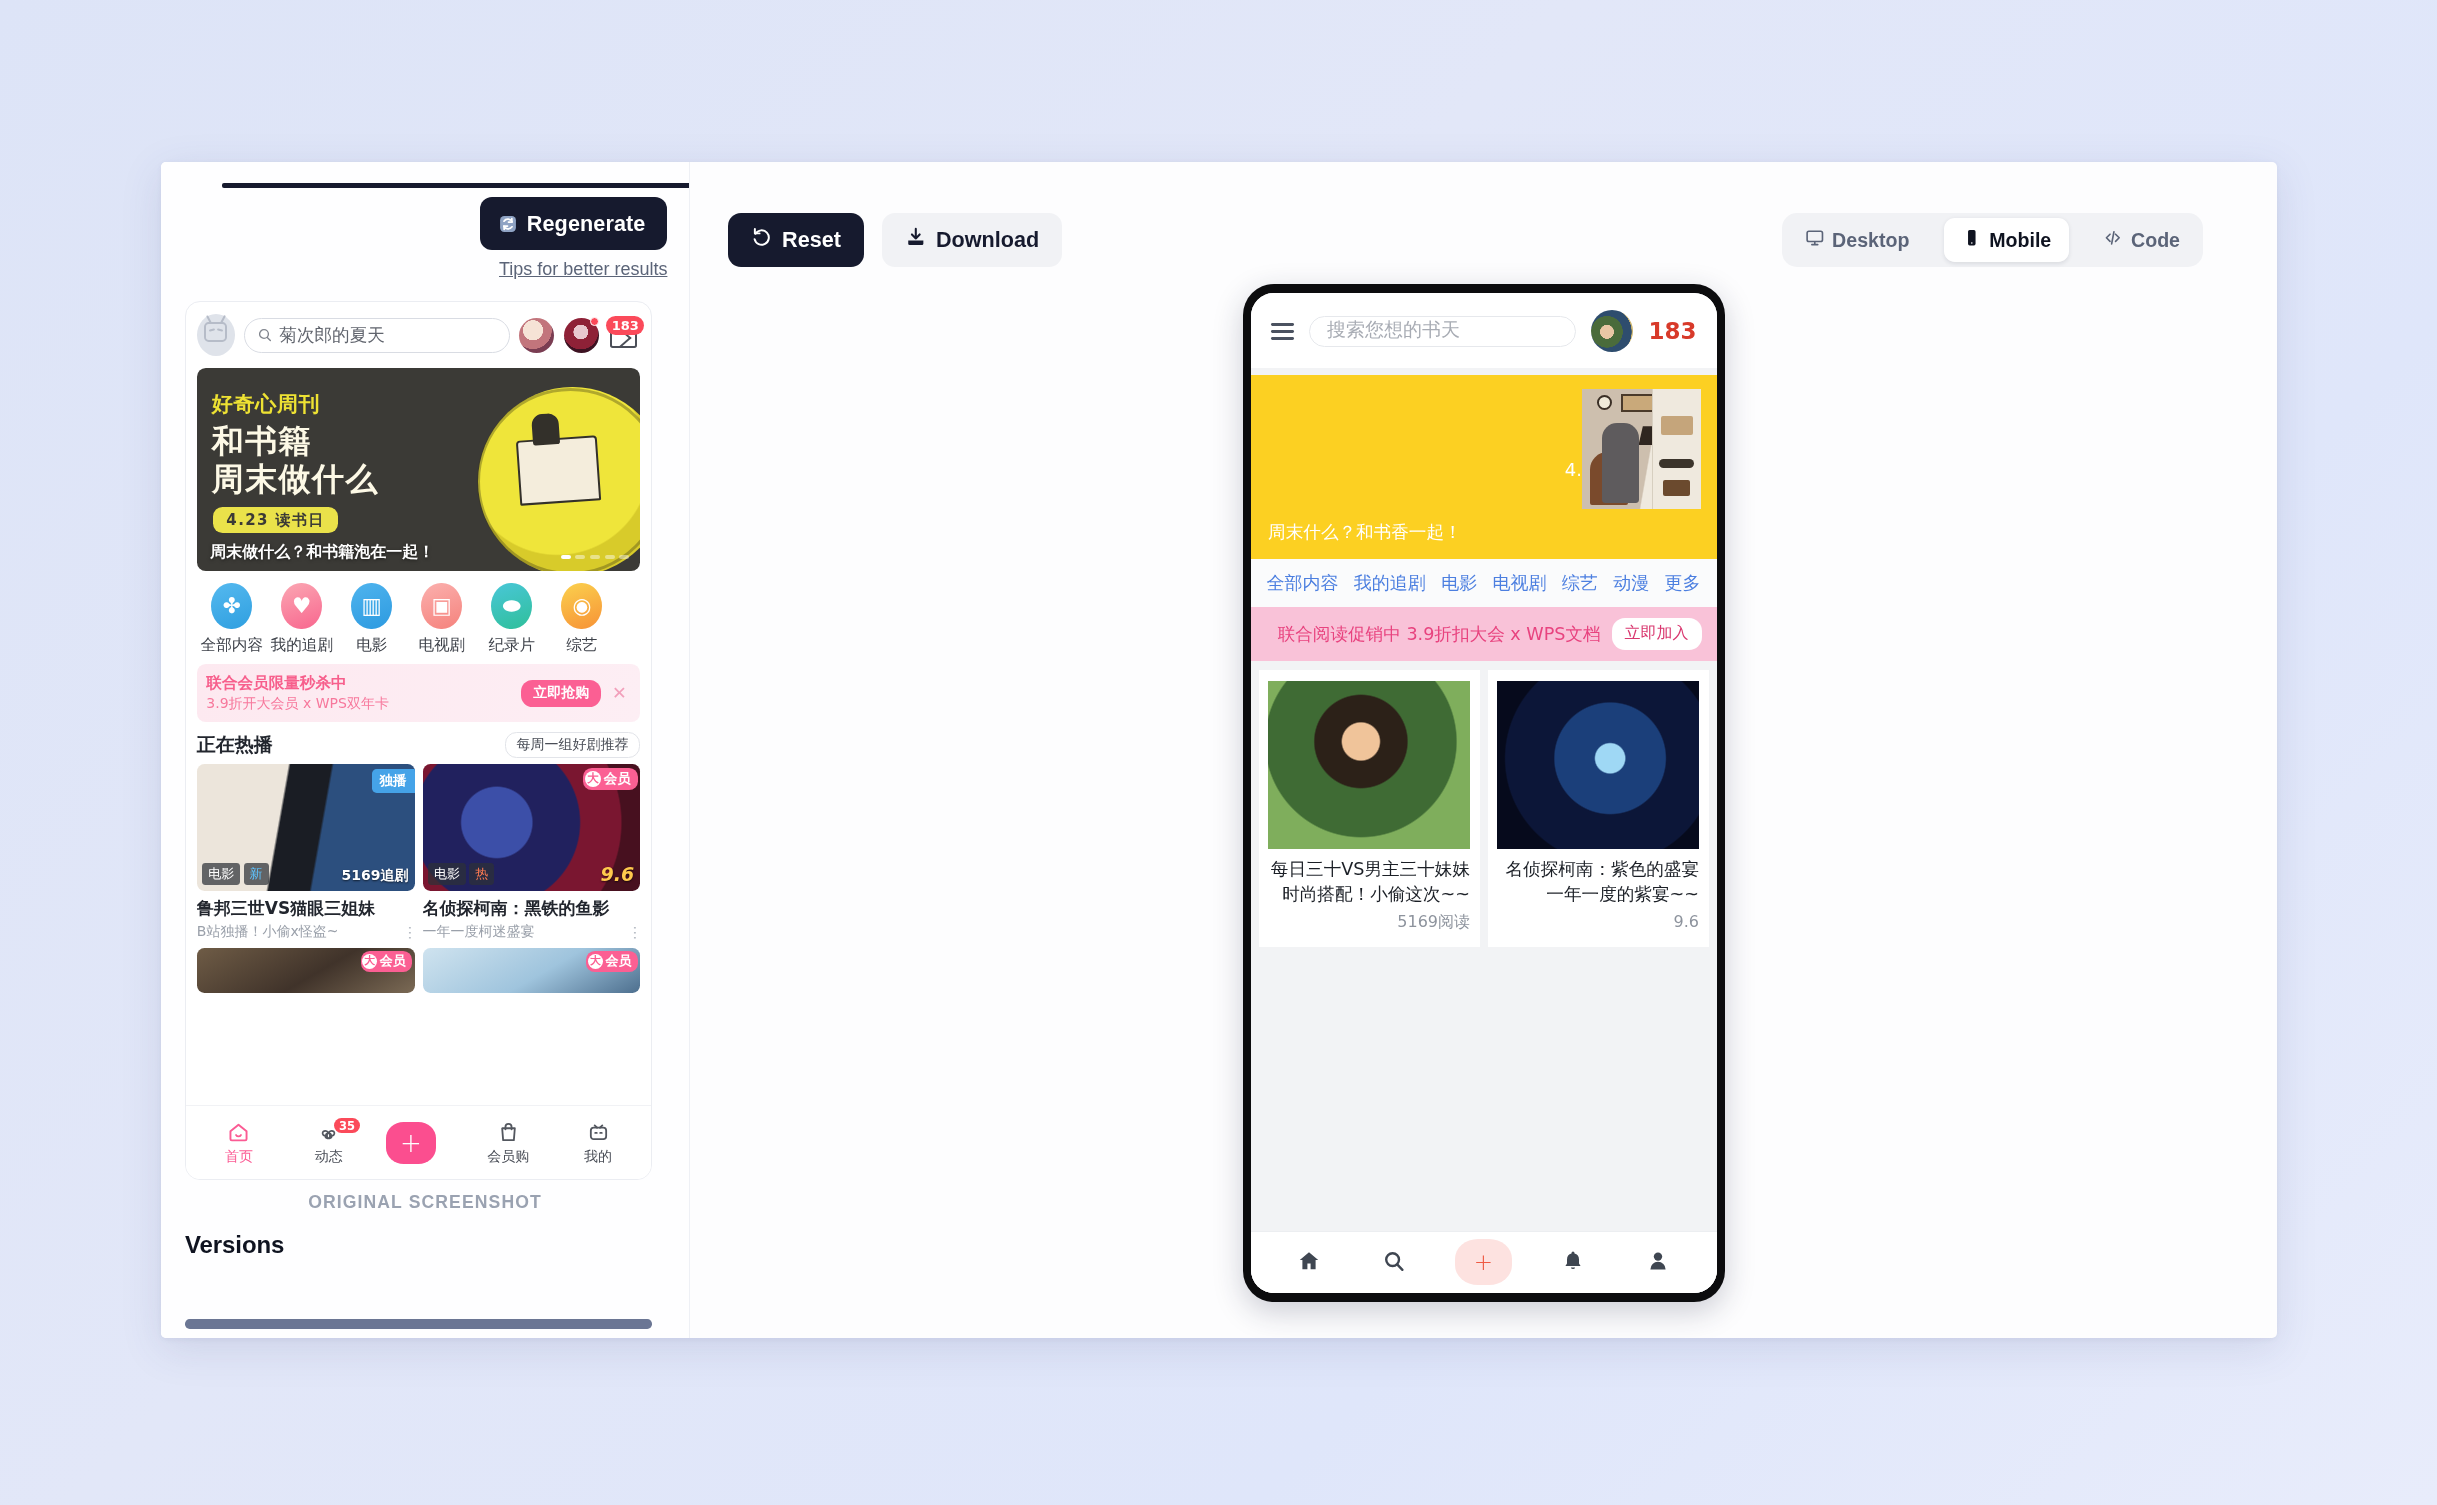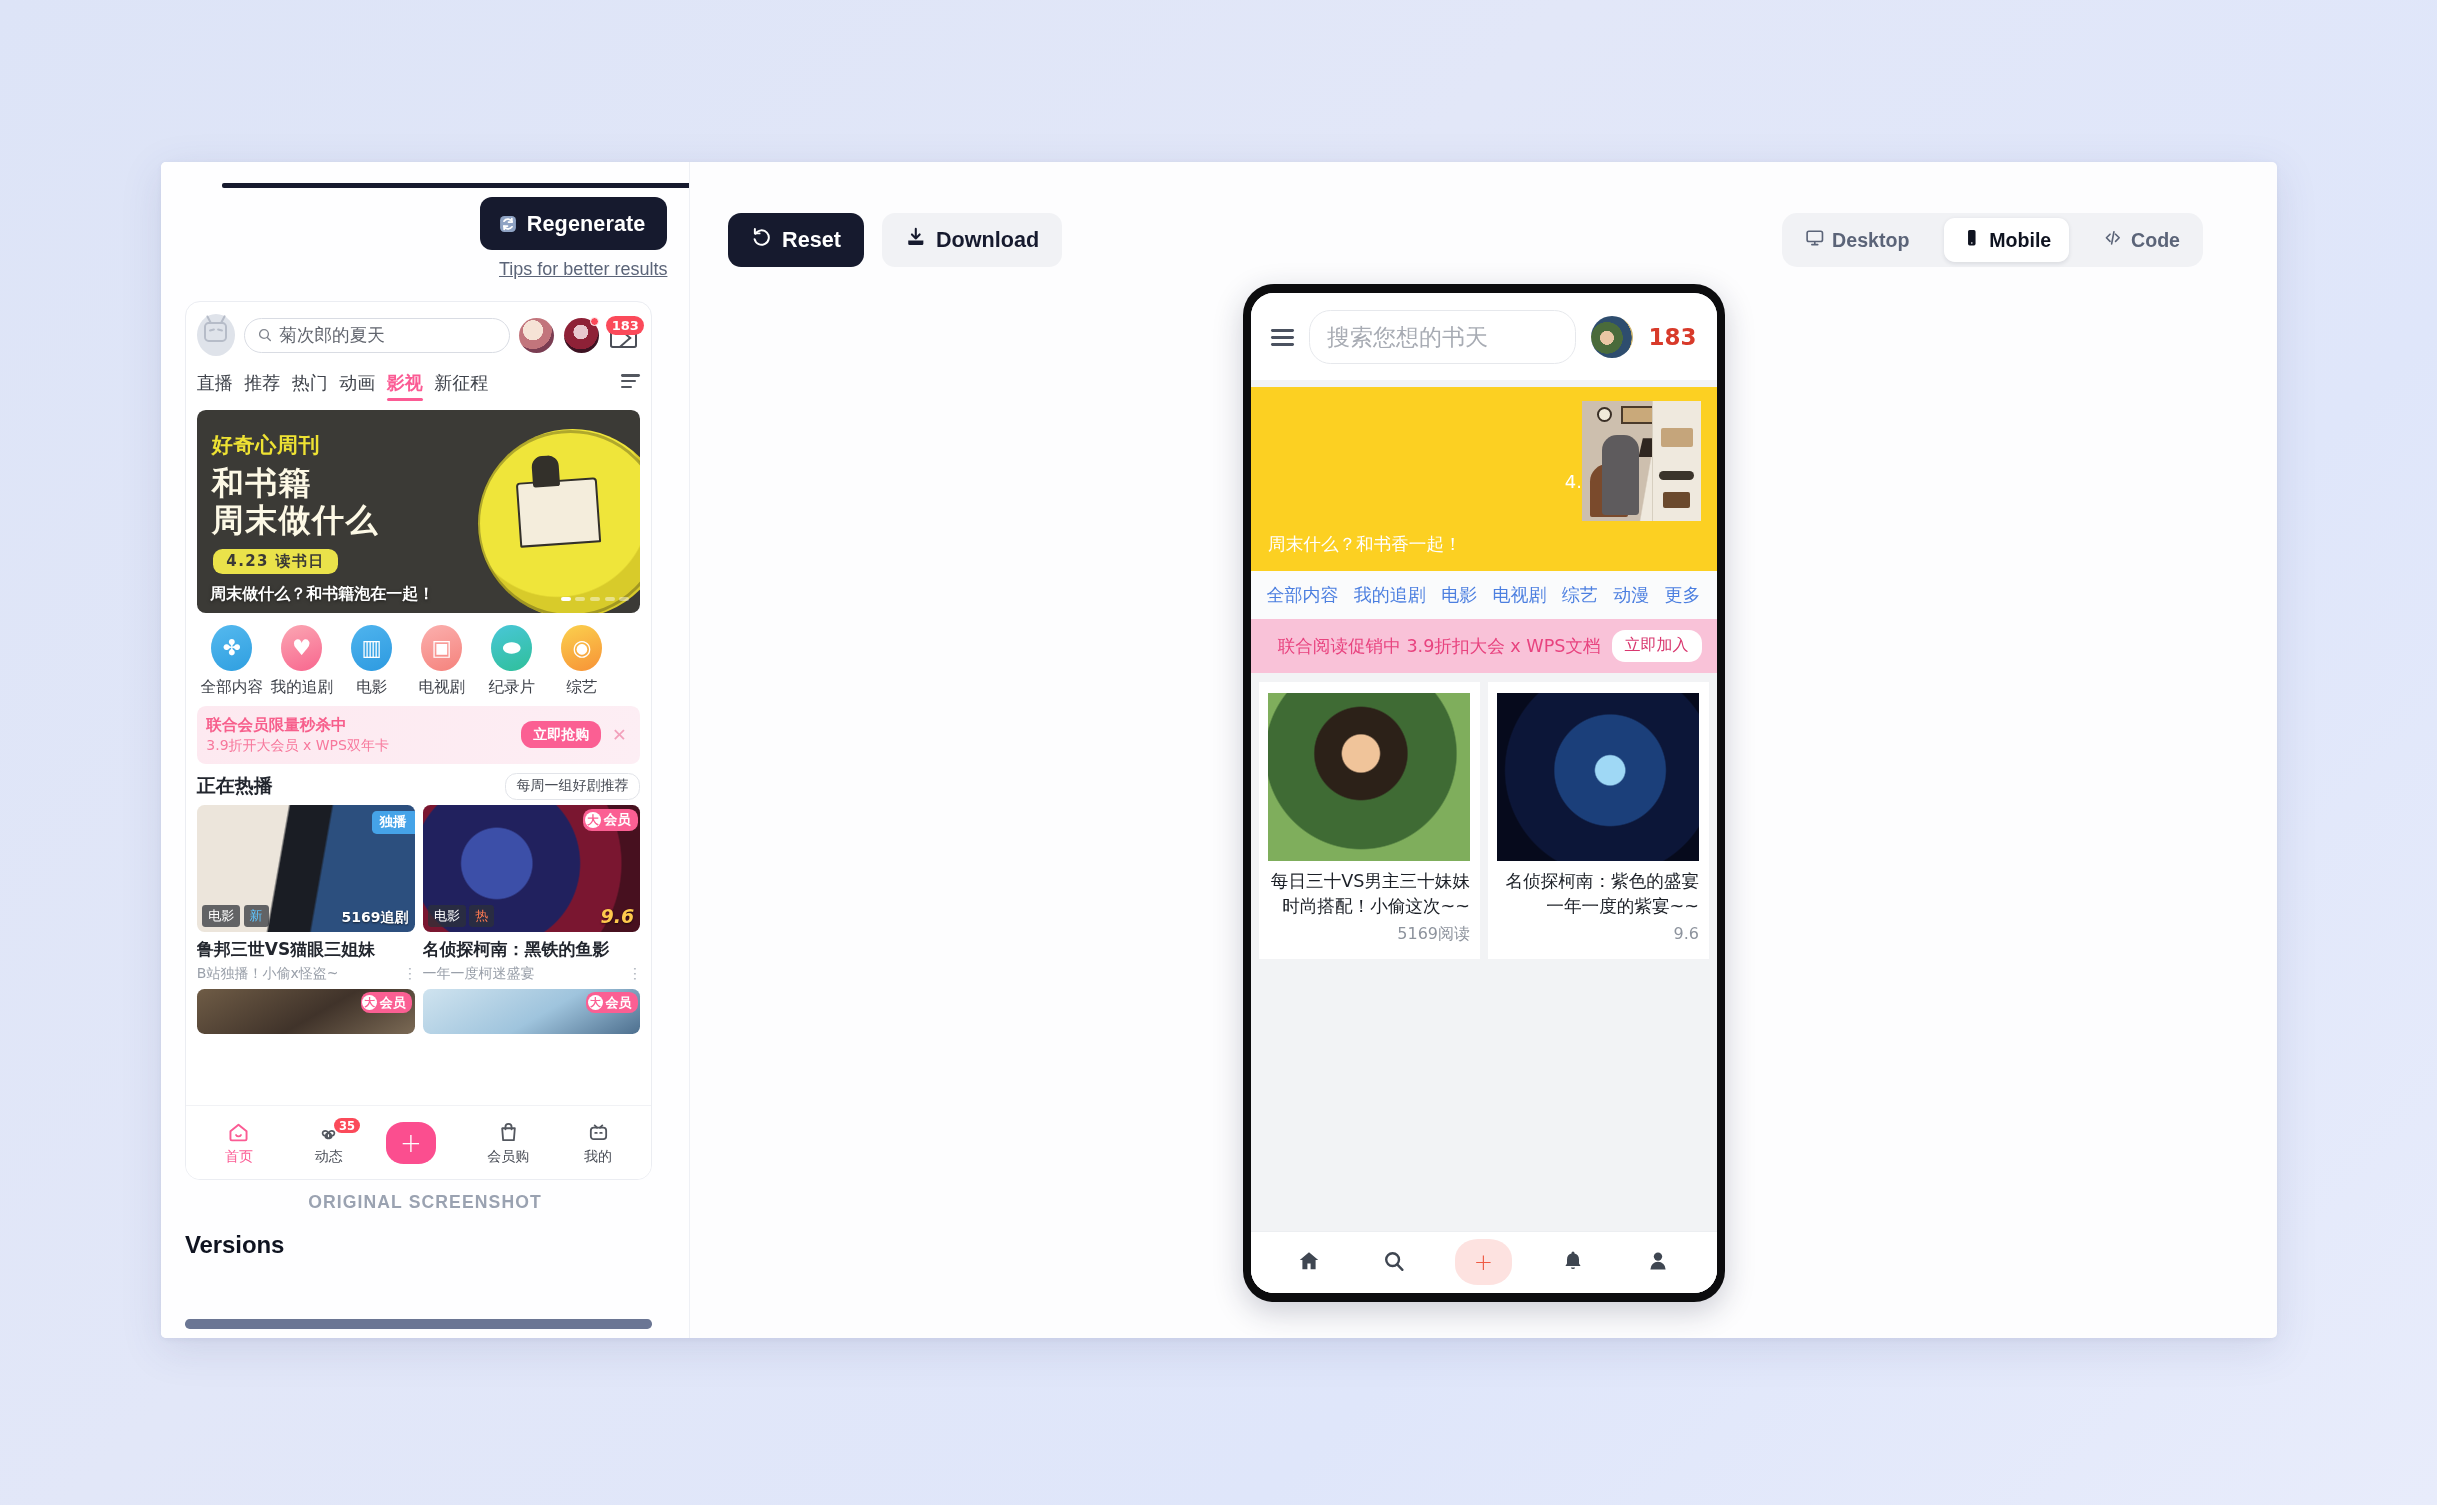--- a/index.html
+++ b/index.html
@@ -304,22 +304,22 @@
     width:100%; height:100%; background:#f2f3f5; border-radius:23px; overflow:hidden;
     position:relative; display:flex; flex-direction:column;
     font-family:"DejaVu Sans", sans-serif;
   }
   .ph-header{
     background:#fff; display:flex; align-items:center; gap:15px; padding: 17.6px 20px 16px 20px;
   }
   .ph-ham{ width:23px; height:17.6px; display:flex;flex-direction:column;justify-content:space-between;flex:none;}
   .ph-ham span{ display:block;height:3.4px;background:#4b5260;border-radius:1.4px;}
   .ph-search{
-    flex:1; height:54px; border:1.4px solid #e6e8ec; border-radius:21.6px;
-    display:flex; align-items:center; padding:0 17.6px; font-size:23px; color:#a8acb4;
+    flex:1; height:31px; border:1.4px solid #e6e8ec; border-radius:21.6px;
+    display:flex; padding:0 17.6px; font-size:19px; color:#a8acb4;
   }
   .ph-avatar{
     width:42px;height:42px;border-radius:50%;flex:none;
     background: radial-gradient(circle at 38% 52%, #e9c6a4 0 20%, #4a6b3b 21% 46%, #2e4d6e 47% 72%, #c8b06a 73% 100%);
   }
   .ph-count{ font-size:23px; font-weight:700; color:#d83a2a; flex:none;}
 
   .ph-body{ flex:1; overflow:hidden; display:flex; flex-direction:column; background:#f2f3f5;text-align:right;}
   .ph-yellow{
     background:#fcd022; margin-top:6.8px; padding: 16px 17.6px 19px 17.6px; position:relative; min-height:184px;
@@ -438,35 +438,20 @@
         <div class="sc-avatar sc-av1"></div>
         <div class="sc-avatar sc-av2">
             <i class="dot"></i>
           </div>
         <div class="sc-mail">
           <div class="env"></div>
           <div class="badge">183</div>
         </div>
       </div>
 
-      <div class="sc-tabs">
-        <div class="sc-tab">直播</div>
-        <div class="sc-tab">推荐</div>
-        <div class="sc-tab">热门</div>
-        <div class="sc-tab">动画</div>
-        <div class="sc-tab active">影视</div>
-        <div class="sc-tab">新征程</div>
-        <div class="sc-tab ham">
-          <div class="sc-hamicon">
-              <span></span>
-              <span></span>
-              <span></span>
-            </div>
-        </div>
-      </div>
 
       <div class="sc-banner">
         <div class="coin"></div>
         <div class="coinline"></div>
         <div class="figure"></div>
         <div class="kicker">好奇心周刊</div>
         <div class="head1">
           <div>和书籍</div>
           <div>周末做什么</div>
         </div>

